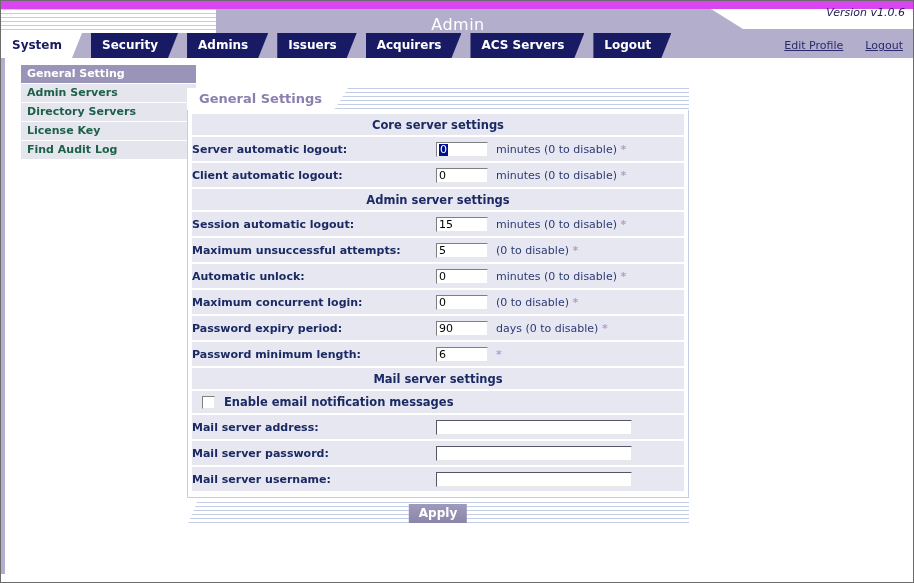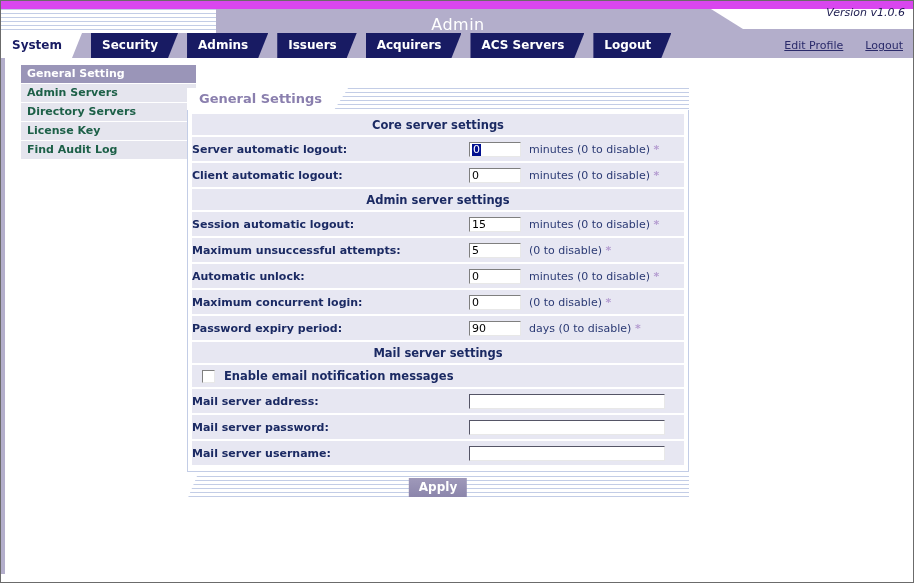--- a/index.html
+++ b/index.html
@@ -216,21 +216,21 @@
     font-weight: bold;
     color: #1b2a63;
     height: 21px;
     font-size: 11.5px;
   }
   td.label {
     color: #1b2a63;
     font-weight: bold;
     padding-left: 7px;
     height: 24px;
-    width: 277px;
+    width: 244px;
   }
   td.field {
     width: 60px;
     padding: 0;
   }
   td.unit {
     color: #2b3a74;
     padding-left: 6px;
   }
   .star {
@@ -455,20 +455,30 @@
           <tr>
             <td class="label">Password expiry period:</td>
             <td class="field">
               <input class="num" type="text" value="90" style="">
             </td>
             <td class="unit">
               <span>days (0 to disable)</span>
               <span class="star">*</span>
             </td>
           </tr>
+          <tr>
+            <td class="label">Password minimum length:</td>
+            <td class="field">
+              <input class="num" type="text" value="6" style="">
+            </td>
+            <td class="unit">
+              <span></span>
+              <span class="star">*</span>
+            </td>
+          </tr>
 
           <tr class="section">
             <td colspan="3">Mail server settings</td>
           </tr>
           <tr>
             <td colspan="3">
               <div class="checkrow">
                 <div class="checkbox"></div>
                 <span class="checklabel">Enable email notification messages</span>
               </div>

